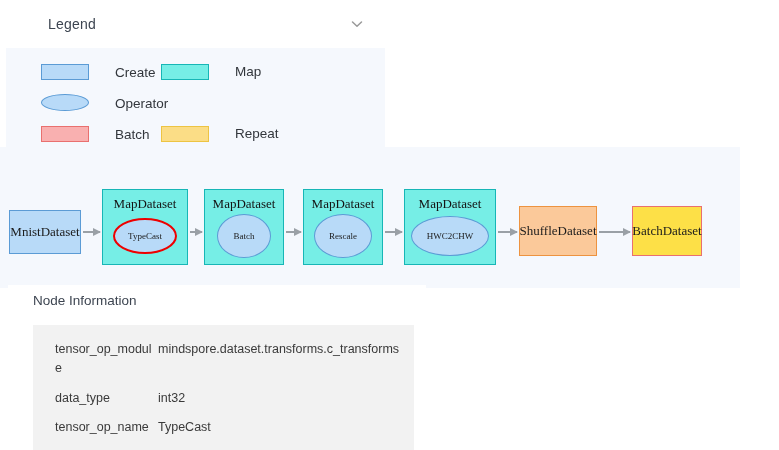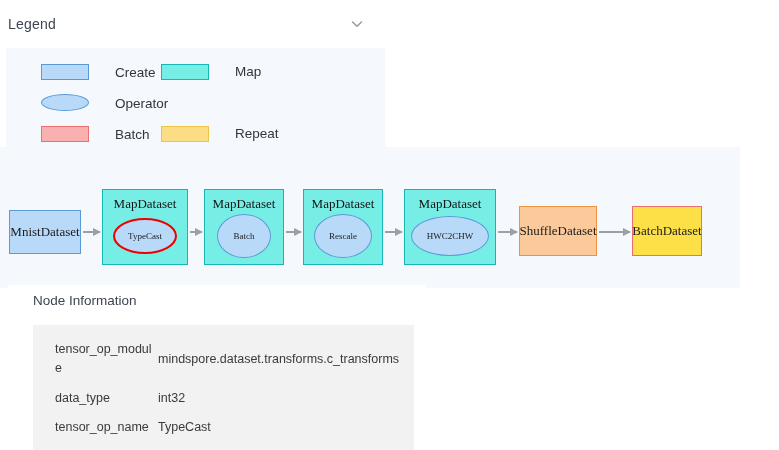--- a/index.html
+++ b/index.html
@@ -25,20 +25,21 @@
     display: flex;
     align-items: center;
     justify-content: space-between;
     box-sizing: border-box;
     padding: 0 18px 0 8px;
   }
   #legend-title {
     font-size: 14px;
     color: #3d4551;
     letter-spacing: .2px;
+    margin-left: 40px;
   }
   .chevron-wrap {
     width: 20px; height: 20px;
     display: flex; align-items: center; justify-content: center;
     cursor: pointer;
   }
   .chevron-wrap svg { display: block; }
 
   
   #legend-panel {
@@ -165,21 +166,20 @@
     position: absolute;
     left: 25px; top: 40px;
     width: 381px;
     background: #f2f2f2;
     box-sizing: border-box;
     padding: 10px 0 12px 0;
   }
   .info-row {
     display: flex;
     padding: 5px 0 5px 0;
-    align-items: center;
   }
   .info-key {
     width: 125px;
     flex: 0 0 125px;
     box-sizing: border-box;
     padding-left: 22px;
     font-size: 12.5px;
     color: #3a3a3a;
     line-height: 1.55;
     word-break: break-all;

